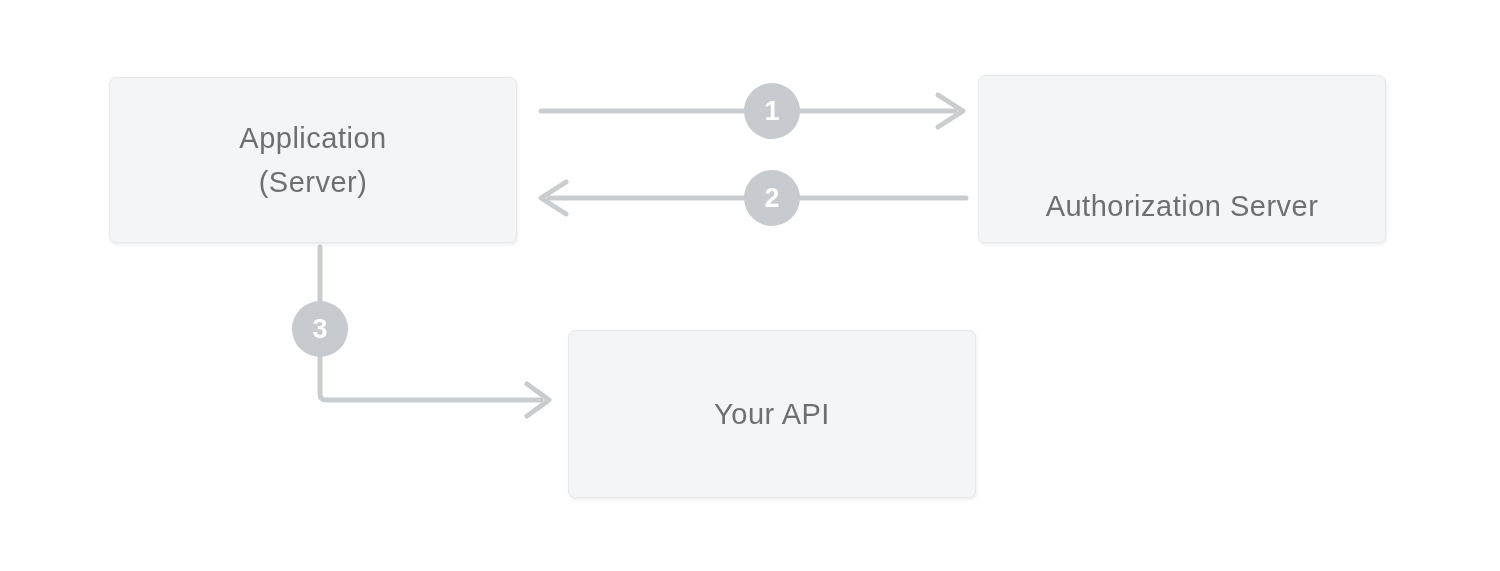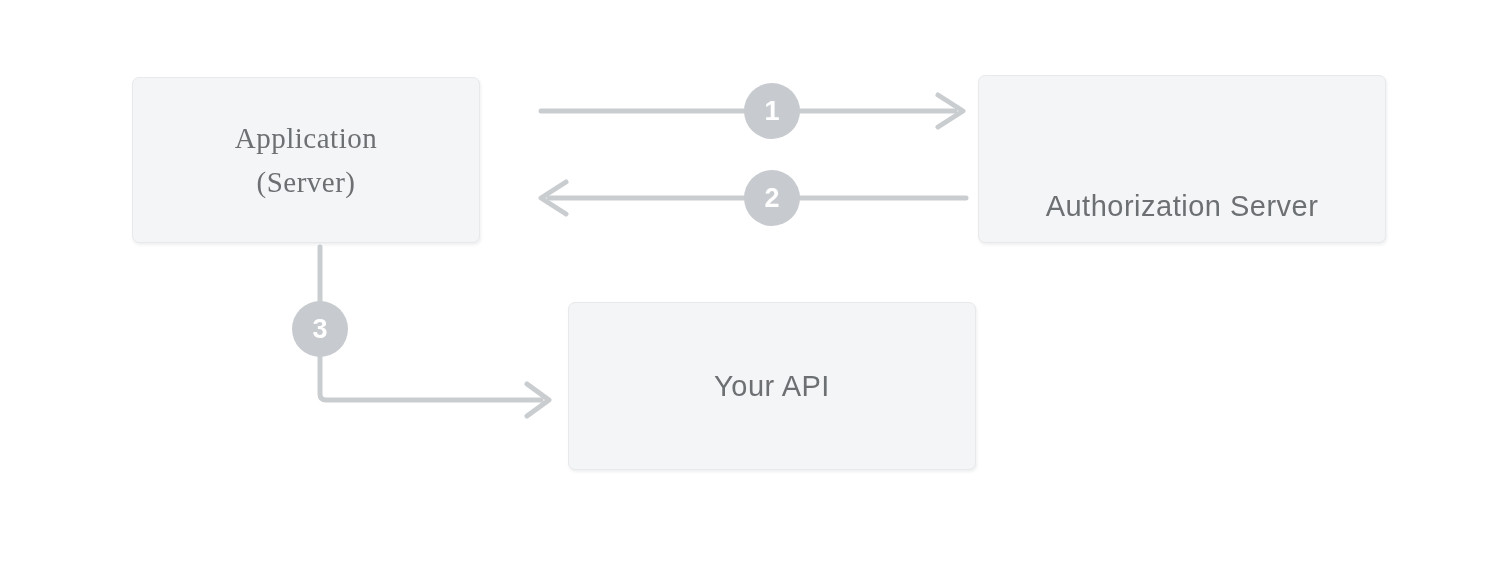--- a/index.html
+++ b/index.html
@@ -45,24 +45,24 @@
     display:flex;
     flex-direction:column;
     align-items:center;
     justify-content:center;
     text-align:center;
     color:var(--label-text);
     font-size:29px;
     line-height:44px;
     letter-spacing:0.5px;
   }
-  .node-application{left:132px;top:77px;width:348px;height:166px;font-family:Liberation Serif, serif;}
+  .node-application{left:109px;top:77px;width:408px;height:166px;}
   .node-auth-server{left:978px;top:75px;width:408px;height:168px;}
   .node-auth-server .node-label{transform:translateY(26px);margin-top:42px;}
-  .node-api{left:568px;top:302px;width:408px;height:168px;}
+  .node-api{left:568px;top:330px;width:408px;height:168px;}
   .badge{
     position:absolute;
     width:56px;height:56px;
     border-radius:50%;
     background:var(--badge-fill);
     color:var(--badge-text);
     display:flex;
     align-items:center;
     justify-content:center;
     font-size:27px;

